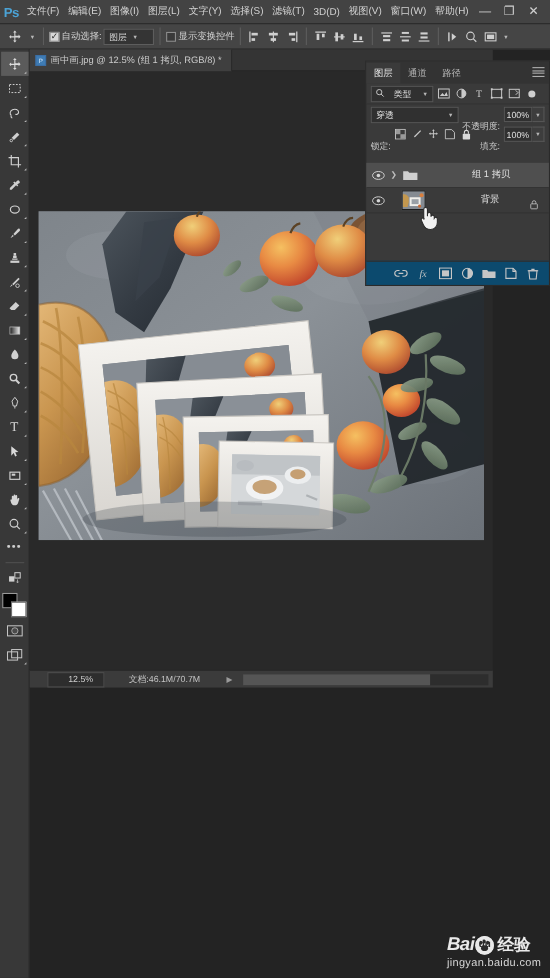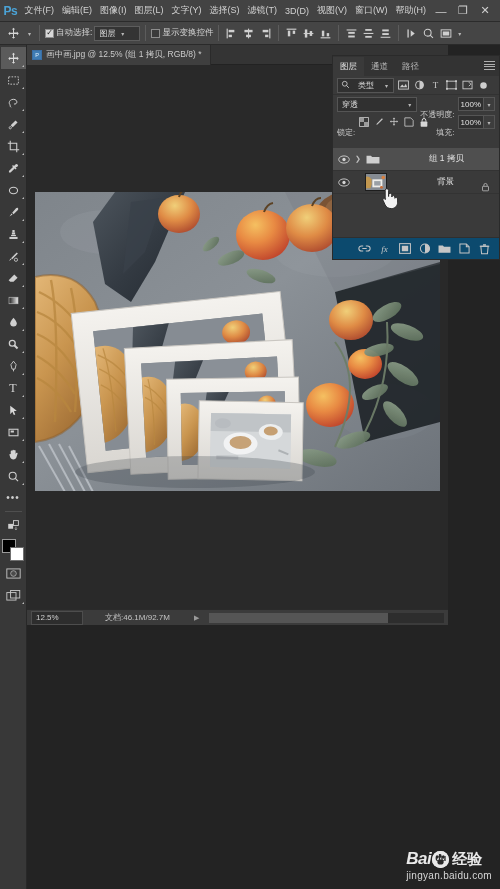--- a/index.html
+++ b/index.html
@@ -99,22 +99,22 @@
   .artboard {
     position:absolute; left:8px; top:127px; width:405px; height:299px;
     overflow:hidden; background:#6d7278;
   }
   .statusbar {
     position:absolute; bottom:0; left:0; right:0; height:16px; background:#3b3b3b;
     display:flex; align-items:center; gap:0; border-top:1px solid #2a2a2a;
   }
   .zoomfield {
     width:52px; height:14px; background:#2d2d2d; border:1px solid #4d4d4d;
-    font-size:8px; color:#cfcfcf; display:flex; align-items:center; padding-left:4px;
-    margin-left:4px;
+    font-size:8px; color:#cfcfcf; display:flex; align-items:center; padding-left:18px;
+    margin-left:16px;
   }
   .docinfo { font-size:8px; color:#c4c4c4; margin-left:22px; white-space:nowrap; }
   .status-arrow { font-size:7px; color:#9a9a9a; margin-left:24px; }
   .hscroll {
     margin-left:10px; flex:1; height:10px; background:#2d2d2d; margin-right:4px; position:relative;
   }
   .hscroll-thumb { position:absolute; left:0; top:0; height:10px; width:76%; background:#555; }
 
   
   .panel {
@@ -701,21 +701,21 @@
             <rect x="164" y="210" width="104" height="78" fill="none" stroke="#c9c6c1" stroke-width="1"></rect>
           </g>
 
           <ellipse cx="160" cy="280" rx="120" ry="16" fill="#3d434a" opacity="0.28"></ellipse>
         </svg>
       </div>
     </div>
 
     <div class="statusbar">
       <div class="zoomfield">12.5%</div>
-      <div class="docinfo">文档:46.1M/92.7M</div>
+      <div class="docinfo">文档:46.1M/70.7M</div>
       <div class="status-arrow">▶</div>
       <div class="hscroll">
         <div class="hscroll-thumb"></div>
       </div>
     </div>
   </div>
 
   <div class="panel">
 
     <div class="panel-tabs">

